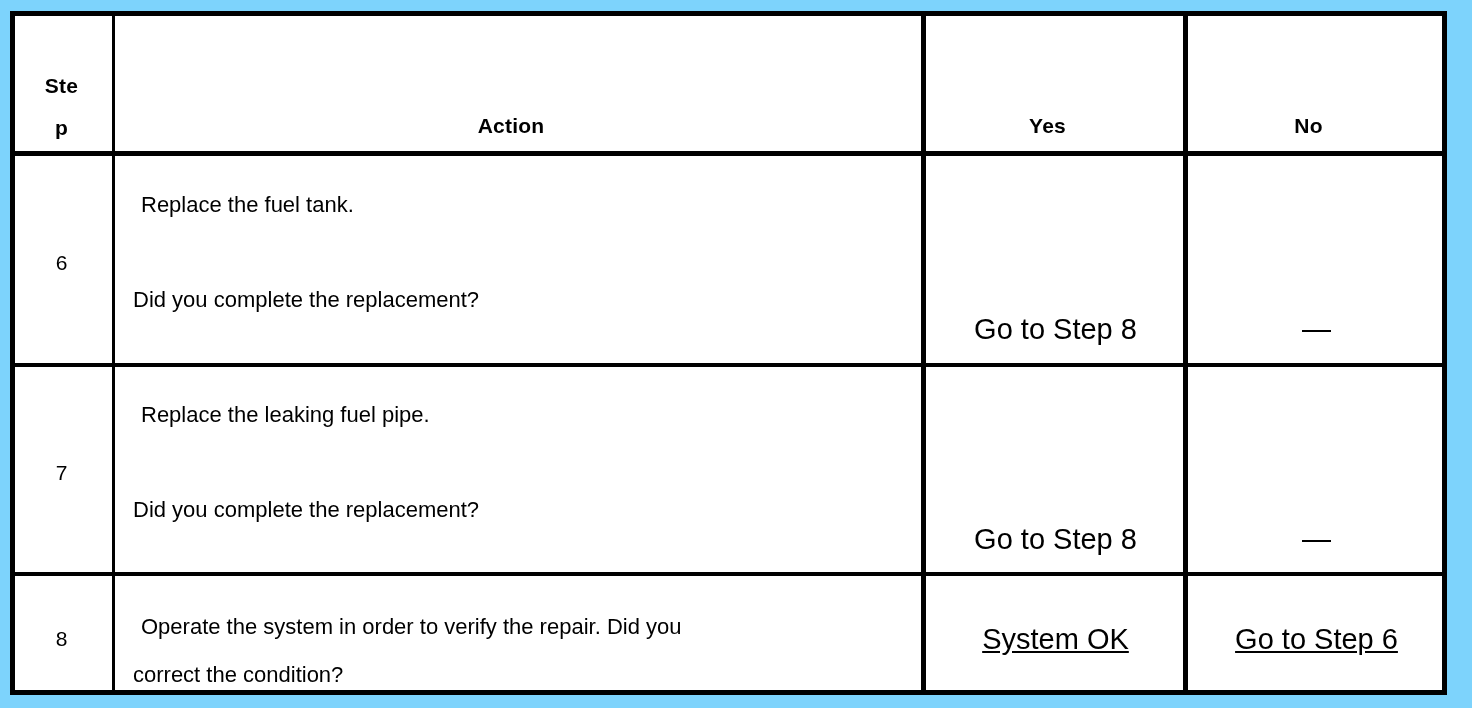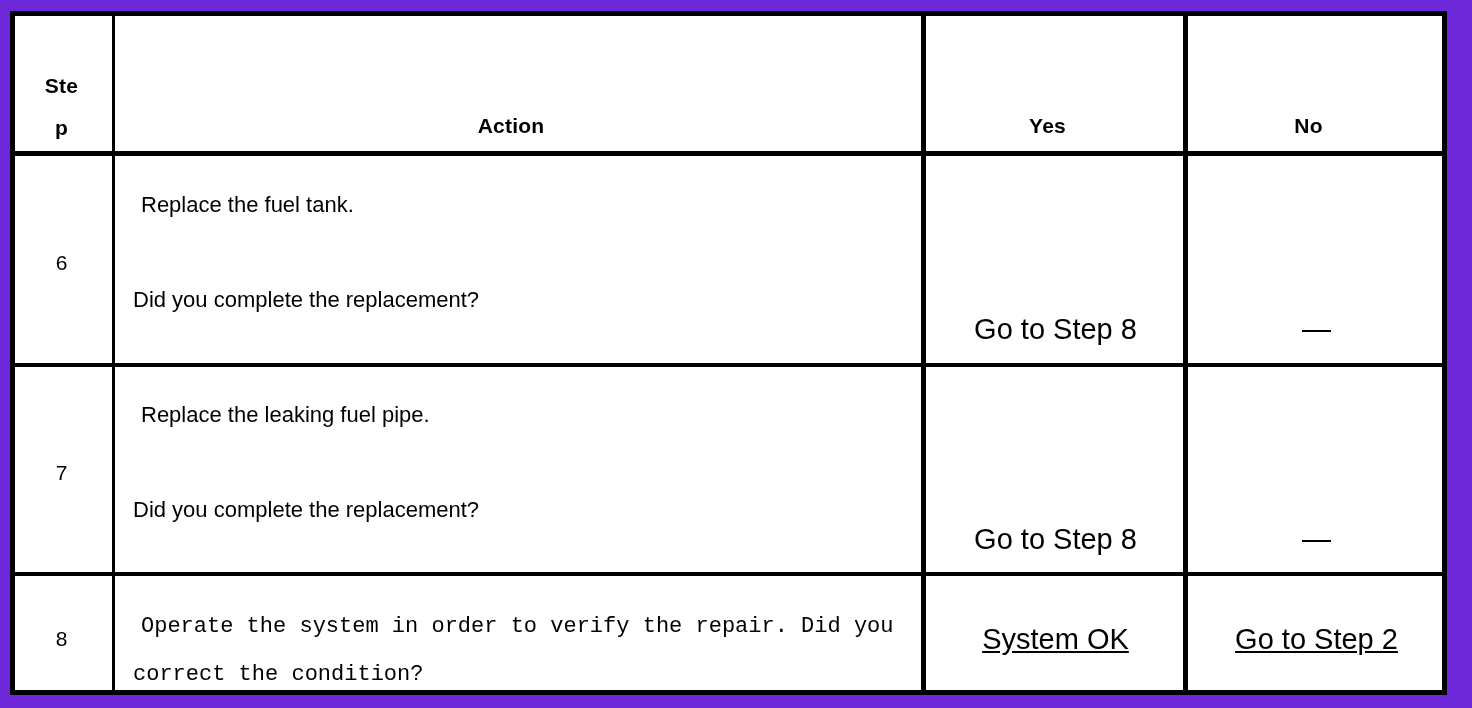--- a/index.html
+++ b/index.html
@@ -12,21 +12,21 @@
     height: 708px;
     font-family: "Liberation Sans", sans-serif;
     color: #000000;
     overflow: hidden;
   }
 
   .page {
     position: relative;
     width: 1472px;
     height: 708px;
-    background: #6d28d9;
+    background: #7dd3fc;
   }
 
   
   .diag-table {
     position: absolute;
     left: 10px;
     top: 11px;
     width: 1437px;
     border-collapse: collapse;
     table-layout: fixed;
@@ -95,21 +95,21 @@
 
   .action-body {
     position: absolute;
     left: 20px;
     right: 8px;
     top: 0;
     font-size: 22px;
     line-height: 28px;
   }
   .row-tall .action-body  { top: 28px; }
-  .row-short .action-body { top: 30px; font-family: Liberation Mono, monospace; }
+  .row-short .action-body { top: 30px; }
 
   .action-line-1 { margin: 8px; }
   .row-tall .action-line-2 { margin: 67px 0 0 0; }
   .row-short .action-line-2 { margin: 20px 0 0 0; }
 
   .answer {
     position: absolute;
     left: 0;
     right: 0;
     text-align: center;
@@ -202,21 +202,21 @@
         <td class="cell">
           <div class="action-body">
             <p class="action-line-1">Operate the system in order to verify the repair. Did you</p>
             <p class="action-line-2">correct the condition?</p>
           </div>
         </td>
         <td class="cell">
           <div class="answer">System OK</div>
         </td>
         <td class="cell">
-          <div class="answer">Go to Step 2</div>
+          <div class="answer">Go to Step 6</div>
         </td>
       </tr>
 
     </tbody>
   </table>
 
   <div class="rule rule-h-outer" style="left:10px; top:11px; width:1437px;"></div>
   <div class="rule rule-h-outer" style="left:10px; top:151px; width:1437px;"></div>
   <div class="rule rule-h-mid" style="left:10px; top:363px; width:1437px;"></div>
   <div class="rule rule-h-mid" style="left:10px; top:572px; width:1437px;"></div>

